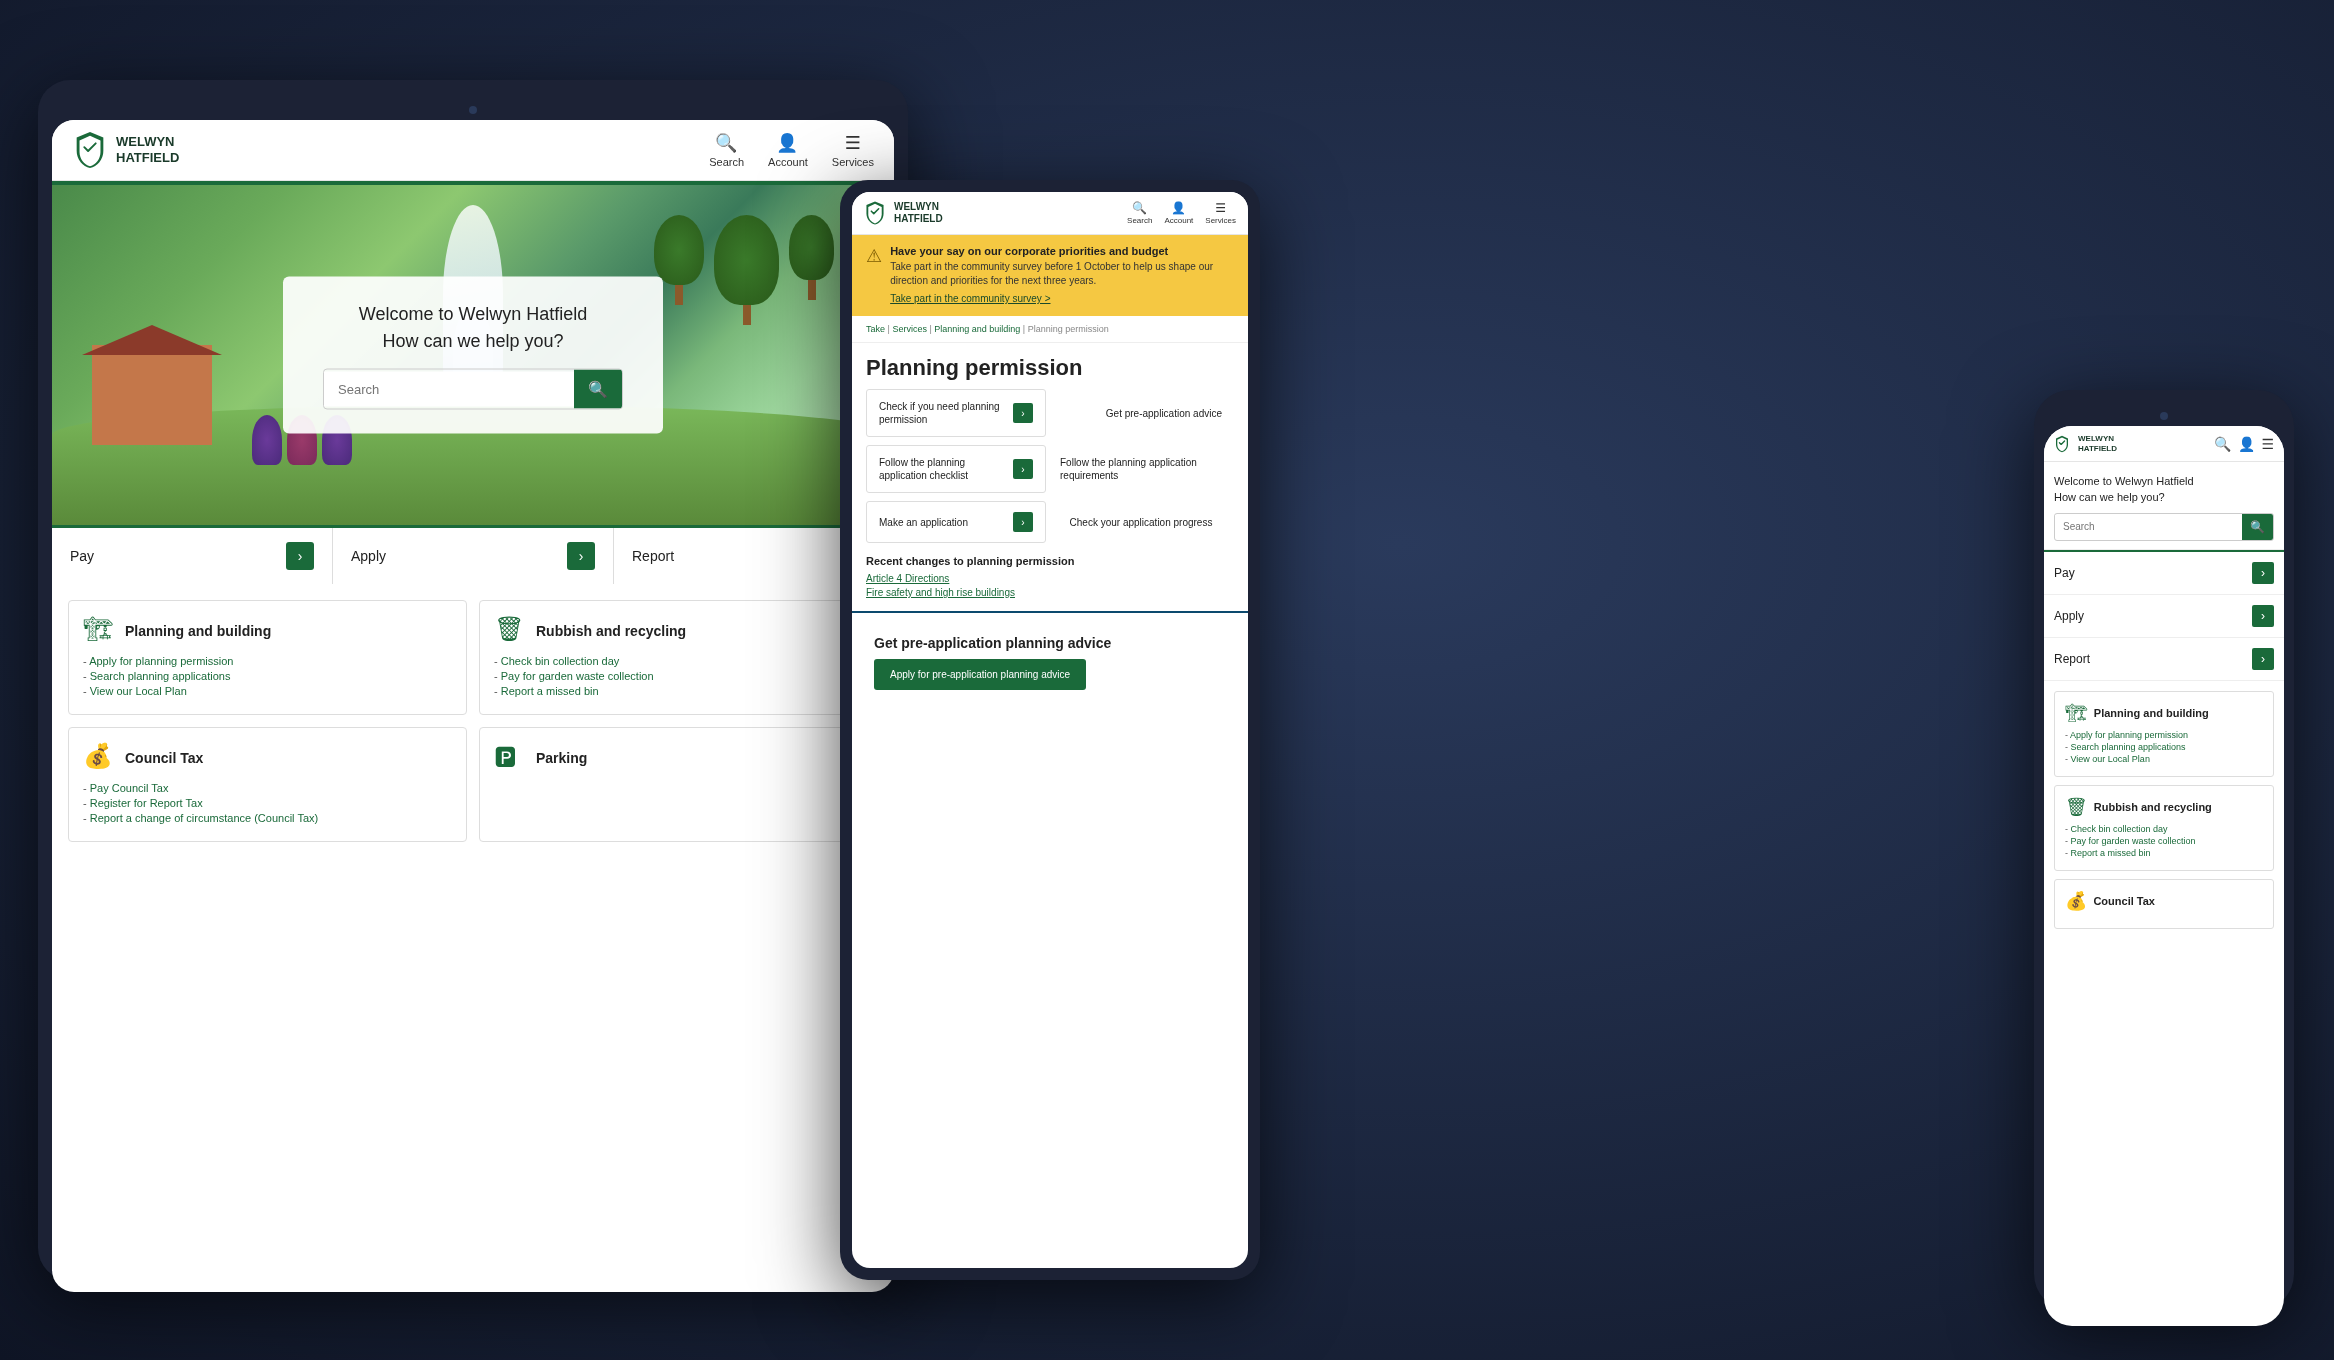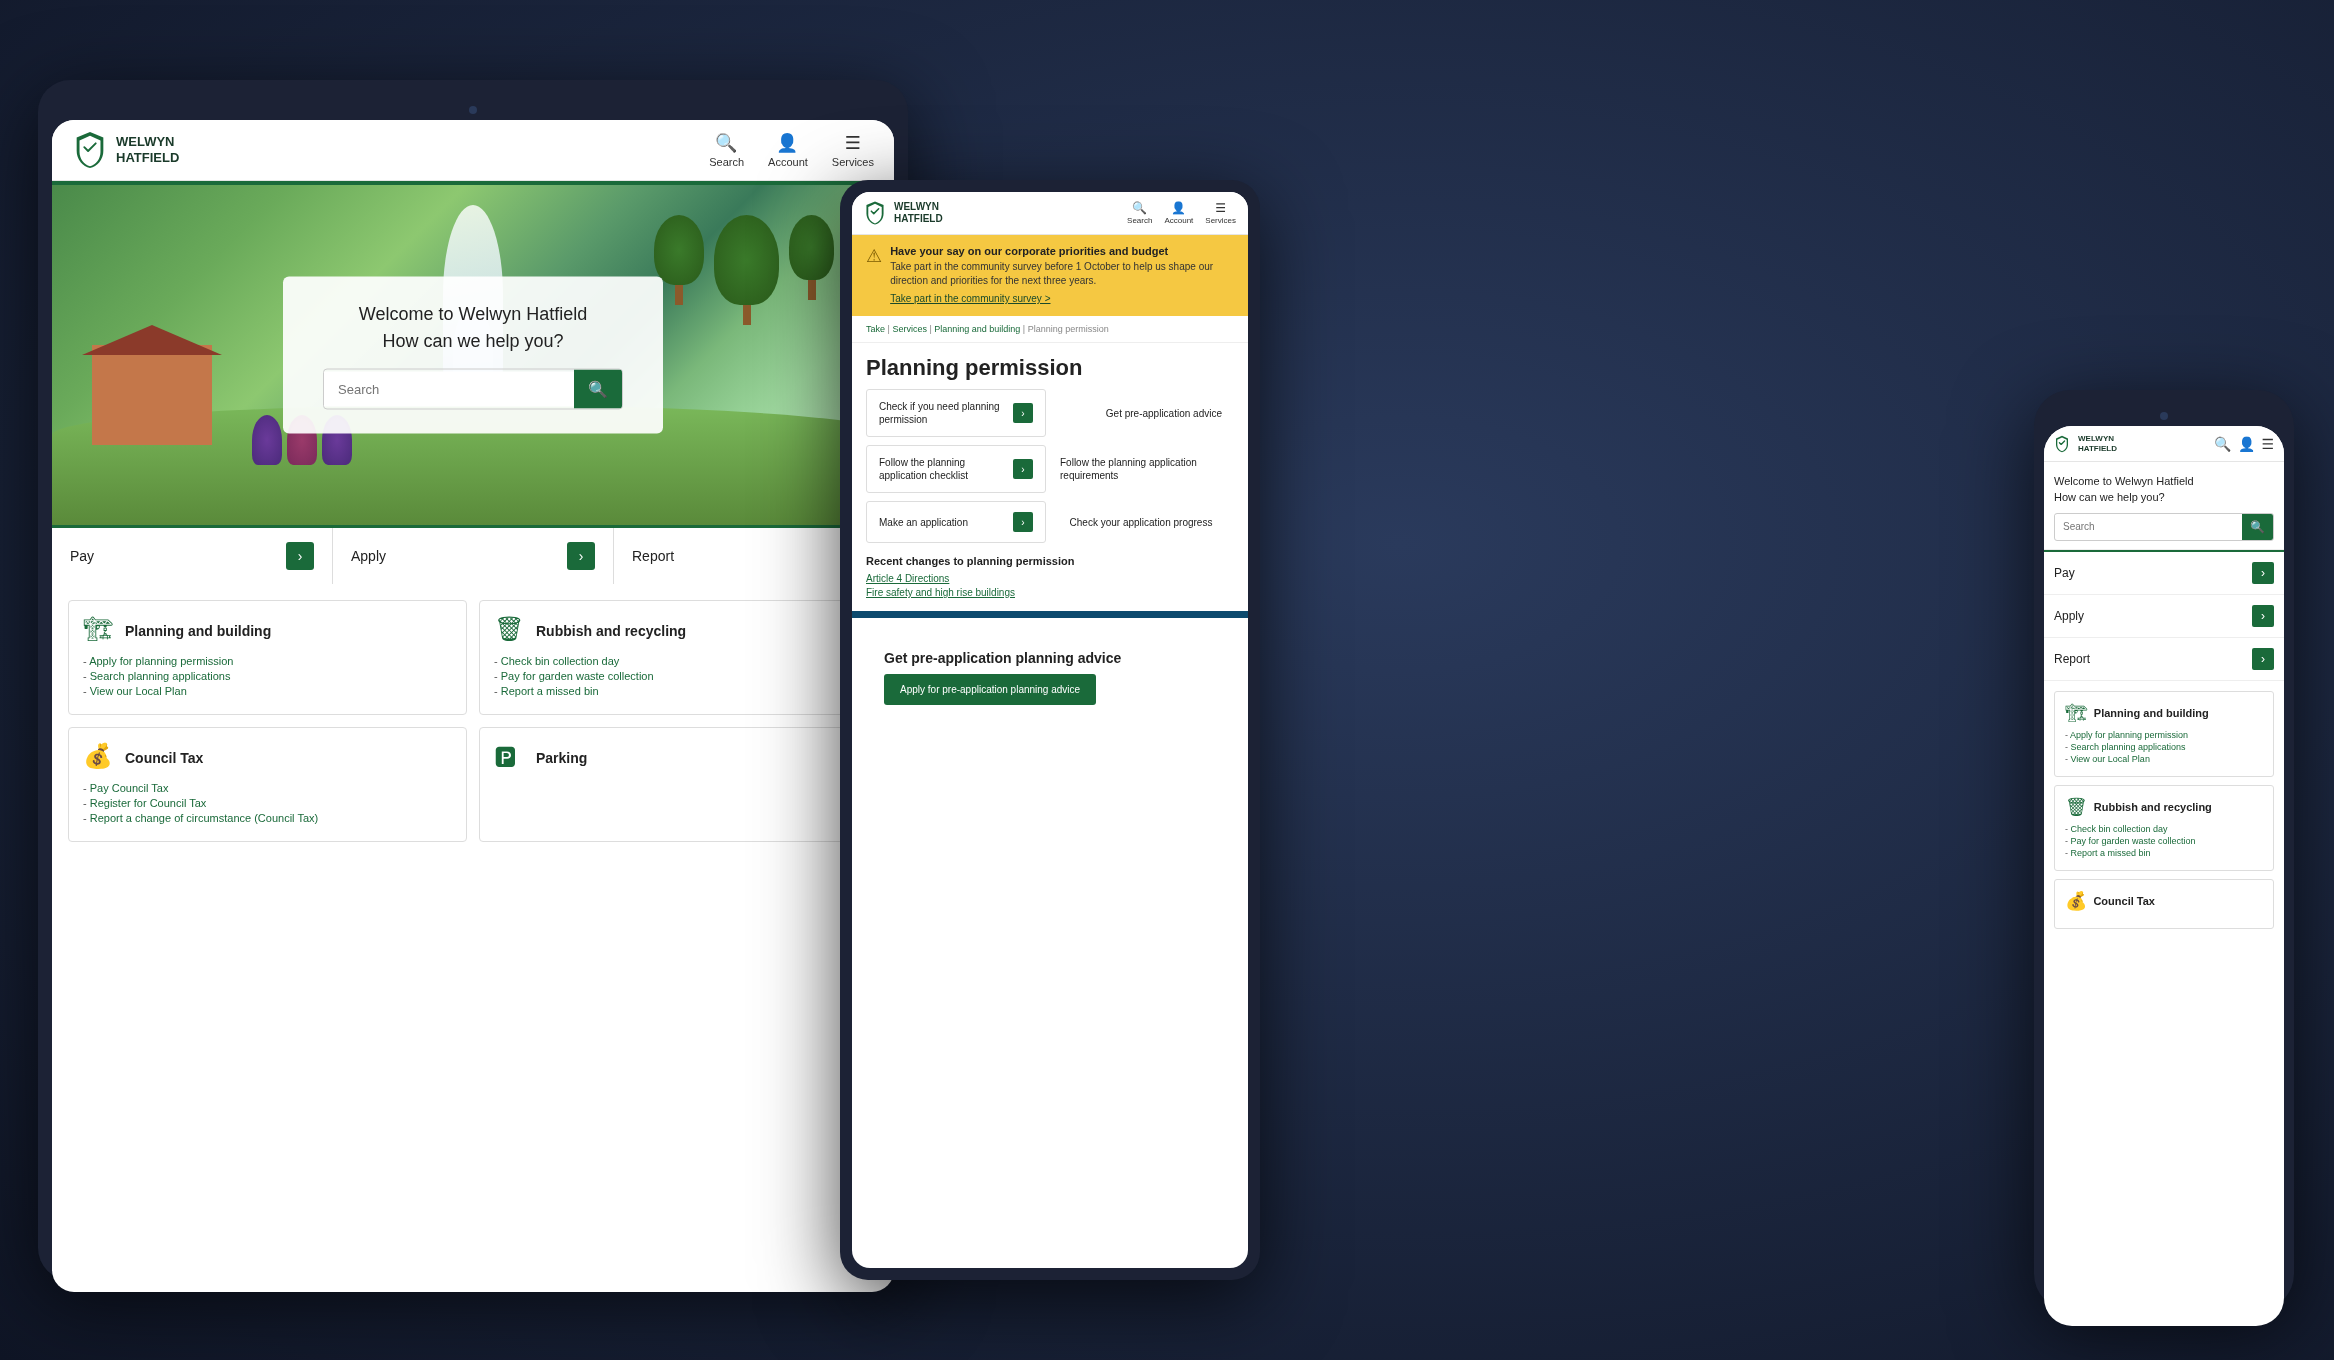--- a/index.html
+++ b/index.html
@@ -482,23 +482,23 @@
     }
     .recent-link {
       display: block;
       font-size: 10px;
       color: #1a6a3a;
       margin-bottom: 3px;
     }
 
     
     .pre-app-section {
-      padding: 32px;
-      background: #fff;
-      border-top: 7px solid #0c4a6e;
+      padding: 22px;
+      background: #fff;
+      border-top: 2px solid #0c4a6e;
     }
     .pre-app-title {
       font-size: 14px;
       font-weight: 700;
       color: #222;
       margin-bottom: 8px;
     }
     .pre-app-text {
       font-size: 10px;
       color: #444;
@@ -812,21 +812,21 @@
         </ul>
       </div>
 
       <div class="service-card">
         <div class="service-card-header">
           <span class="service-icon">💰</span>
           <span class="service-title">Council Tax</span>
         </div>
         <ul class="service-links">
           <li>Pay Council Tax</li>
-          <li>Register for Council Tax</li>
+          <li>Register for Report Tax</li>
           <li>Report a change of circumstance (Council Tax)</li>
         </ul>
       </div>
 
       <div class="service-card">
         <div class="service-card-header">
           <span class="service-icon">🅿</span>
           <span class="service-title">Parking</span>
         </div>
       </div>

